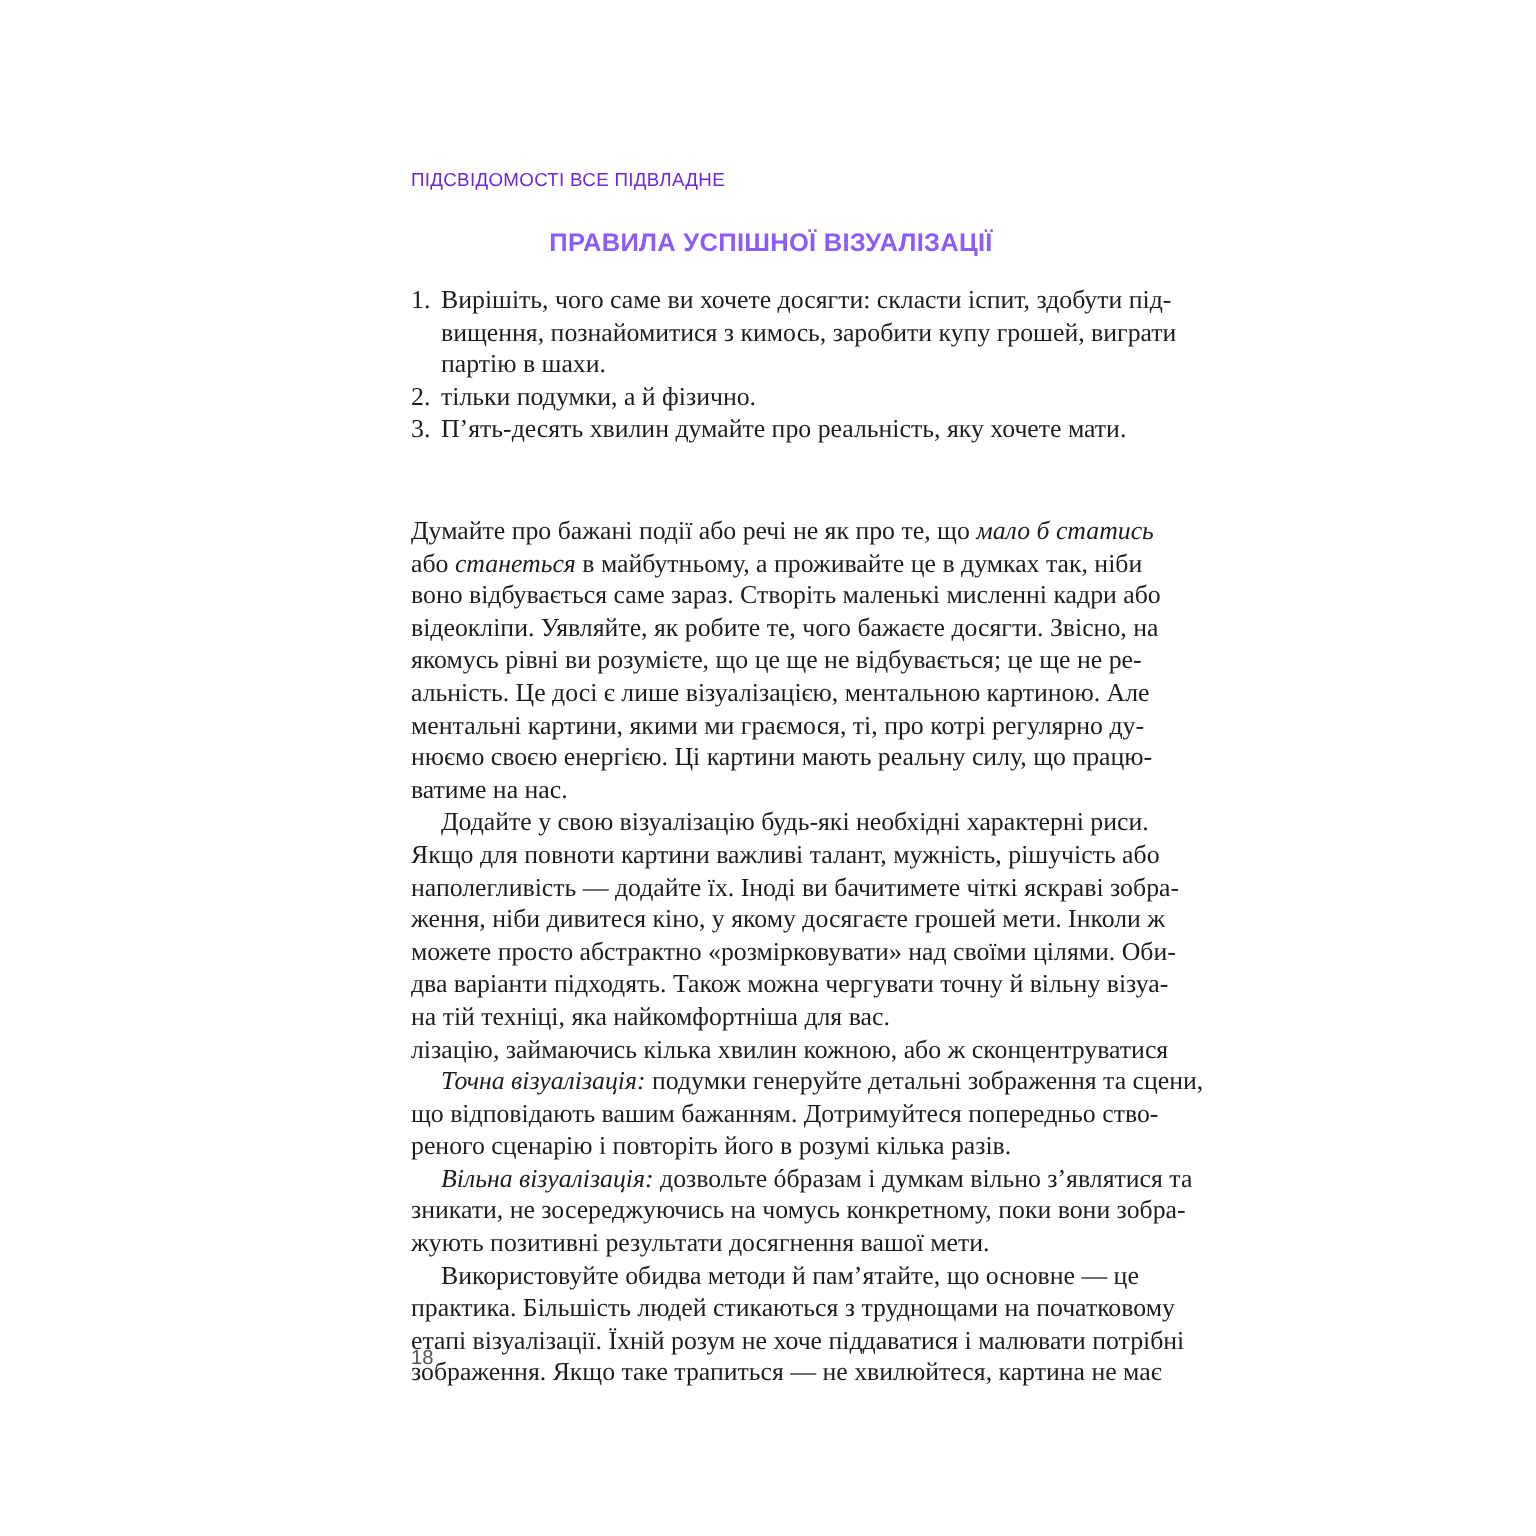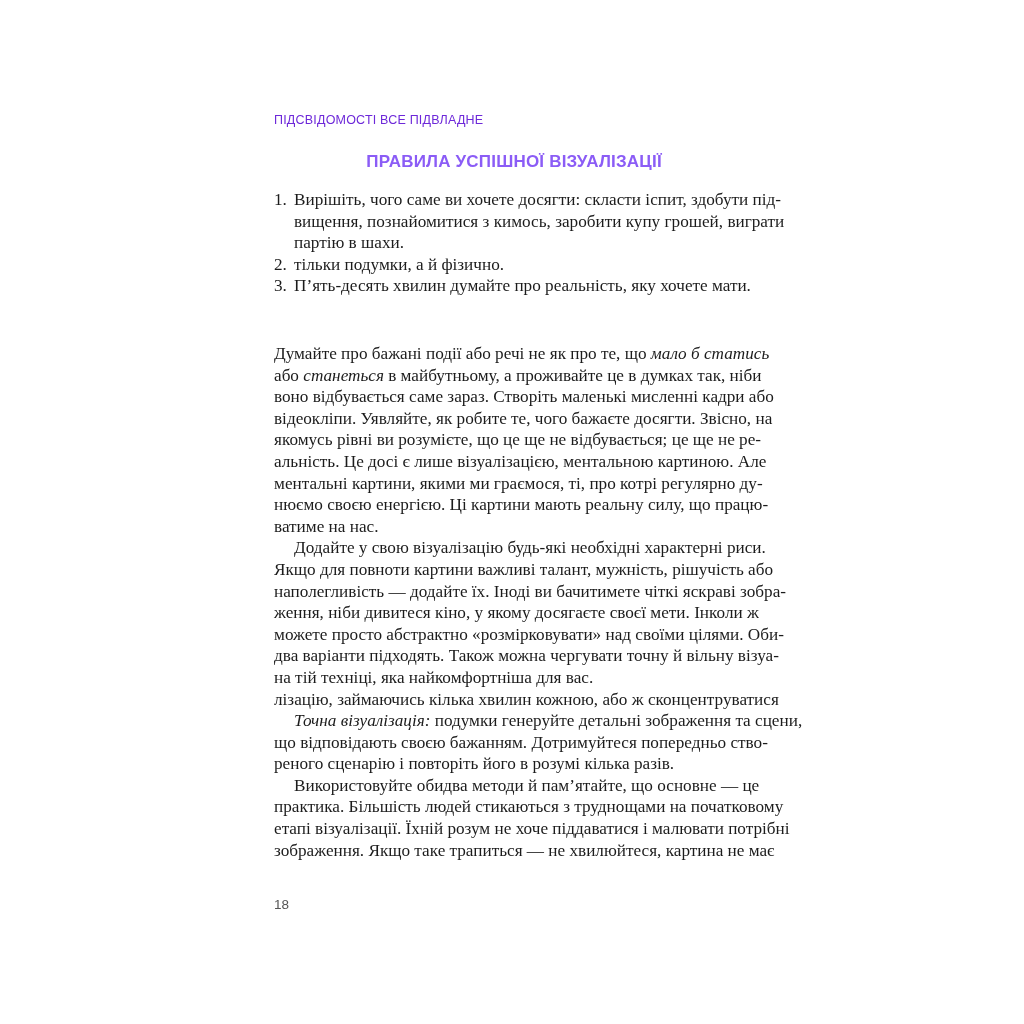--- a/index.html
+++ b/index.html
@@ -122,33 +122,38 @@
       <span class="line just">альність. Це досі є лише візуалізацією, ментальною картиною. Але</span>
       <span class="line just">ментальні картини, якими ми граємося, ті, про котрі регулярно ду-</span>
       <span class="line just">нюємо своєю енергією. Ці картини мають реальну силу, що працю-</span>
       <span class="line last">ватиме на нас.</span>
     </div>
 
     <div>
       <span class="line just indent">Додайте у свою візуалізацію будь-які необхідні характерні риси.</span>
       <span class="line just">Якщо для повноти картини важливі талант, мужність, рішучість або</span>
       <span class="line just">наполегливість — додайте їх. Іноді ви бачитимете чіткі яскраві зобра-</span>
-      <span class="line just">ження, ніби дивитеся кіно, у якому досягаєте своєї мети. Інколи ж</span>
+      <span class="line just">ження, ніби дивитеся кіно, у якому досягаєте грошей мети. Інколи ж</span>
       <span class="line just">можете просто абстрактно «розмірковувати» над своїми цілями. Оби-</span>
       <span class="line just">два варіанти підходять. Також можна чергувати точну й вільну візуа-</span>
       <span class="line last">на тій техніці, яка найкомфортніша для вас.</span>
       <span class="line just">лізацію, займаючись кілька хвилин кожною, або ж сконцентруватися</span>
     </div>
 
     <div>
       <span class="line just indent"><em>Точна візуалізація:</em><span> подумки генеруйте детальні зображення та сцени,</span></span>
-      <span class="line just">що відповідають своєю бажанням. Дотримуйтеся попередньо ство-</span>
+      <span class="line just">що відповідають вашим бажанням. Дотримуйтеся попередньо ство-</span>
       <span class="line last">реного сценарію і повторіть його в розумі кілька разів.</span>
     </div>
 
+    <div>
+      <span class="line just indent"><em>Вільна візуалізація:</em><span> дозвольте óбразам і думкам вільно з’являтися та</span></span>
+      <span class="line just">зникати, не зосереджуючись на чомусь конкретному, поки вони зобра-</span>
+      <span class="line last">жують позитивні результати досягнення вашої мети.</span>
+    </div>
 
     <div>
       <span class="line just indent">Використовуйте обидва методи й пам’ятайте, що основне — це</span>
       <span class="line just">практика. Більшість людей стикаються з труднощами на початковому</span>
       <span class="line just">етапі візуалізації. Їхній розум не хоче піддаватися і малювати потрібні</span>
       <span class="line just">зображення. Якщо таке трапиться — не хвилюйтеся, картина не має</span>
     </div>
   </div>
 
   <div class="page-number">18</div>

